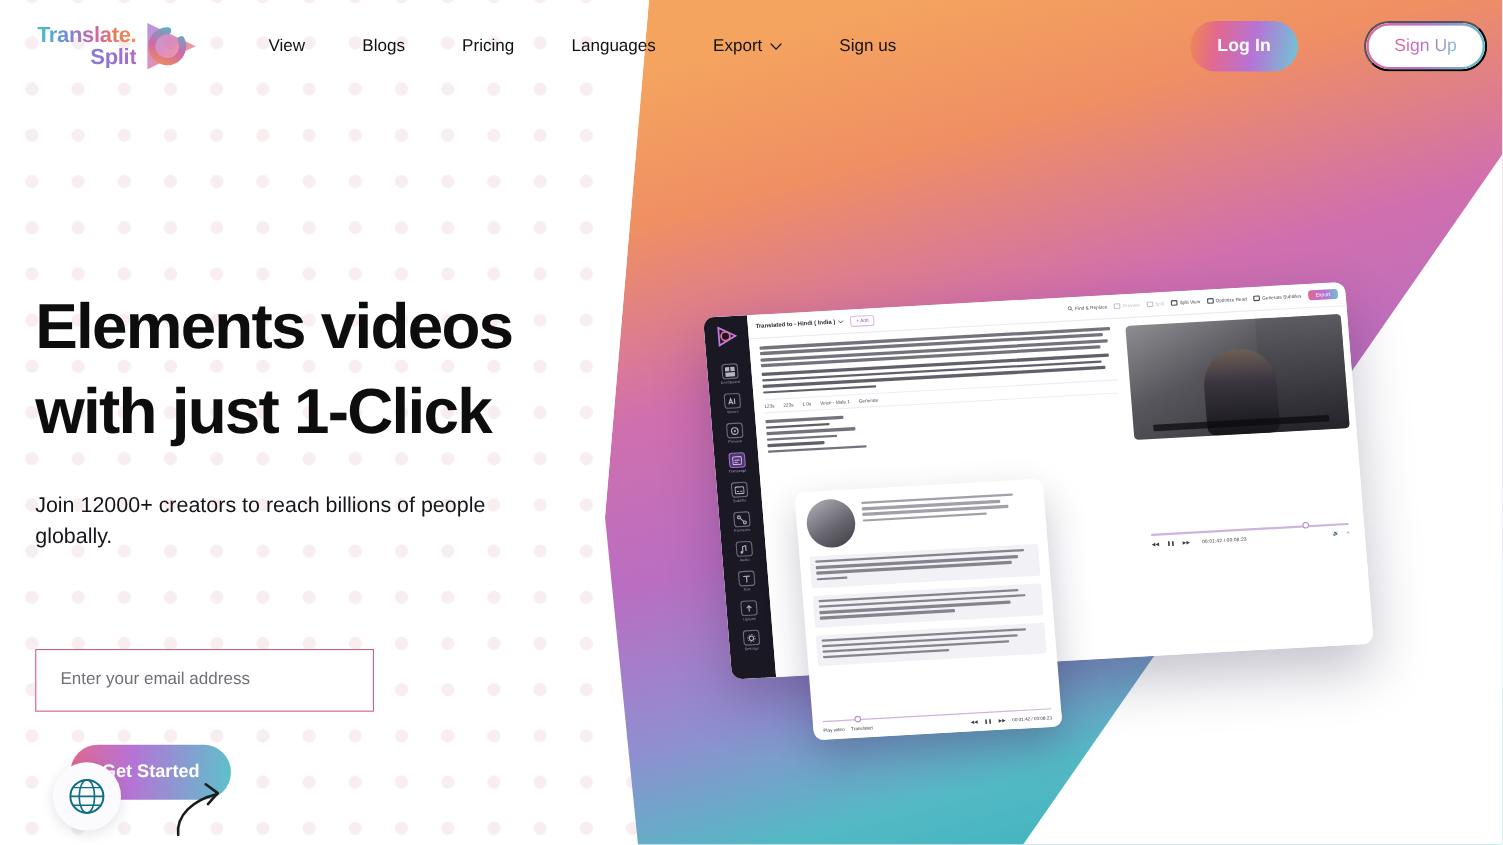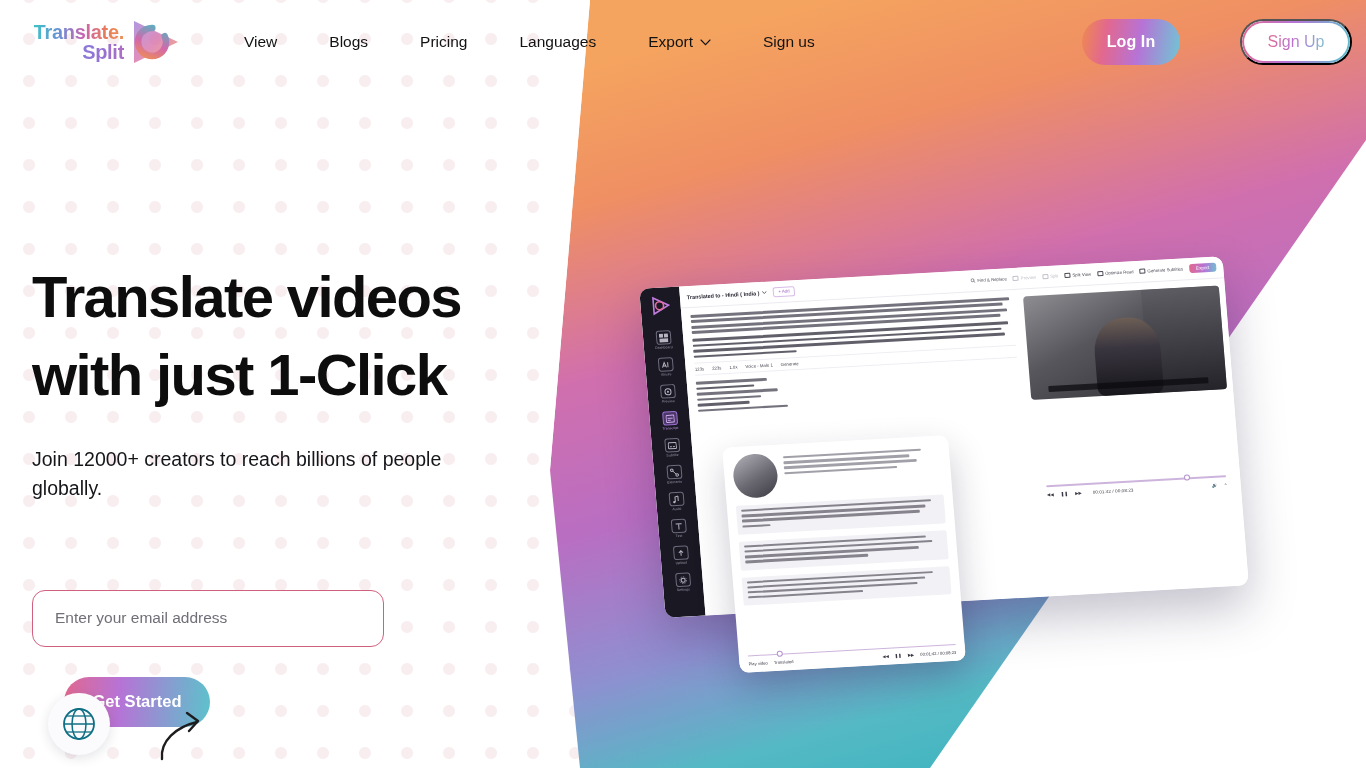--- a/index.html
+++ b/index.html
@@ -80,21 +80,21 @@
   .hero{ position:absolute; left:32px; top:258px; width:520px; z-index:15; }
   .hero-title{
     font-size:58px; line-height:1.34; font-weight:bold;
     color:#0d0d0d; letter-spacing:-1.6px;
   }
   .hero-sub{
     margin-top:32px; font-size:19.5px; line-height:1.45; color:#15161a; max-width:480px;
   }
   .email-wrap{ margin-top:88px; position:relative; width:344px; }
   .email-input{
-    width:352px; height:57px; border-radius:13px;
+    width:308px; height:57px; border-radius:0;
     border:1.6px solid #d1607f; background:#fff;
     padding:0 22px; font-size:15.5px; color:#701a75;
     font-family:"Liberation Sans", sans-serif; outline:none;
   }
   .email-input::placeholder{ color:#6f6f78; }
 
   .cta-row{ margin-top:30px; position:relative; height:70px; }
   .btn-cta{
     width:146px; height:50px; border-radius:25px; border:none; cursor:pointer;
     color:#fff; font-size:16.5px; font-weight:bold;
@@ -291,21 +291,21 @@
   <div class="auth-group">
     <button class="btn-login">Log In</button>
     <button class="btn-signup">
       <span>Sign Up</span>
     </button>
   </div>
 </header>
 
 <section class="hero">
   <h1 class="hero-title">
-    <span>Translate videos</span><br>
+    <span>Elements videos</span><br>
     <span>with just 1-Click</span>
   </h1>
   <p class="hero-sub">Join 12000+ creators to reach billions of people globally.</p>
 
   <div class="email-wrap">
     <input class="email-input" type="email" placeholder="Enter your email address" style="">
   </div>
 
   <div class="cta-row">
     <button class="btn-cta">Get Started</button>

